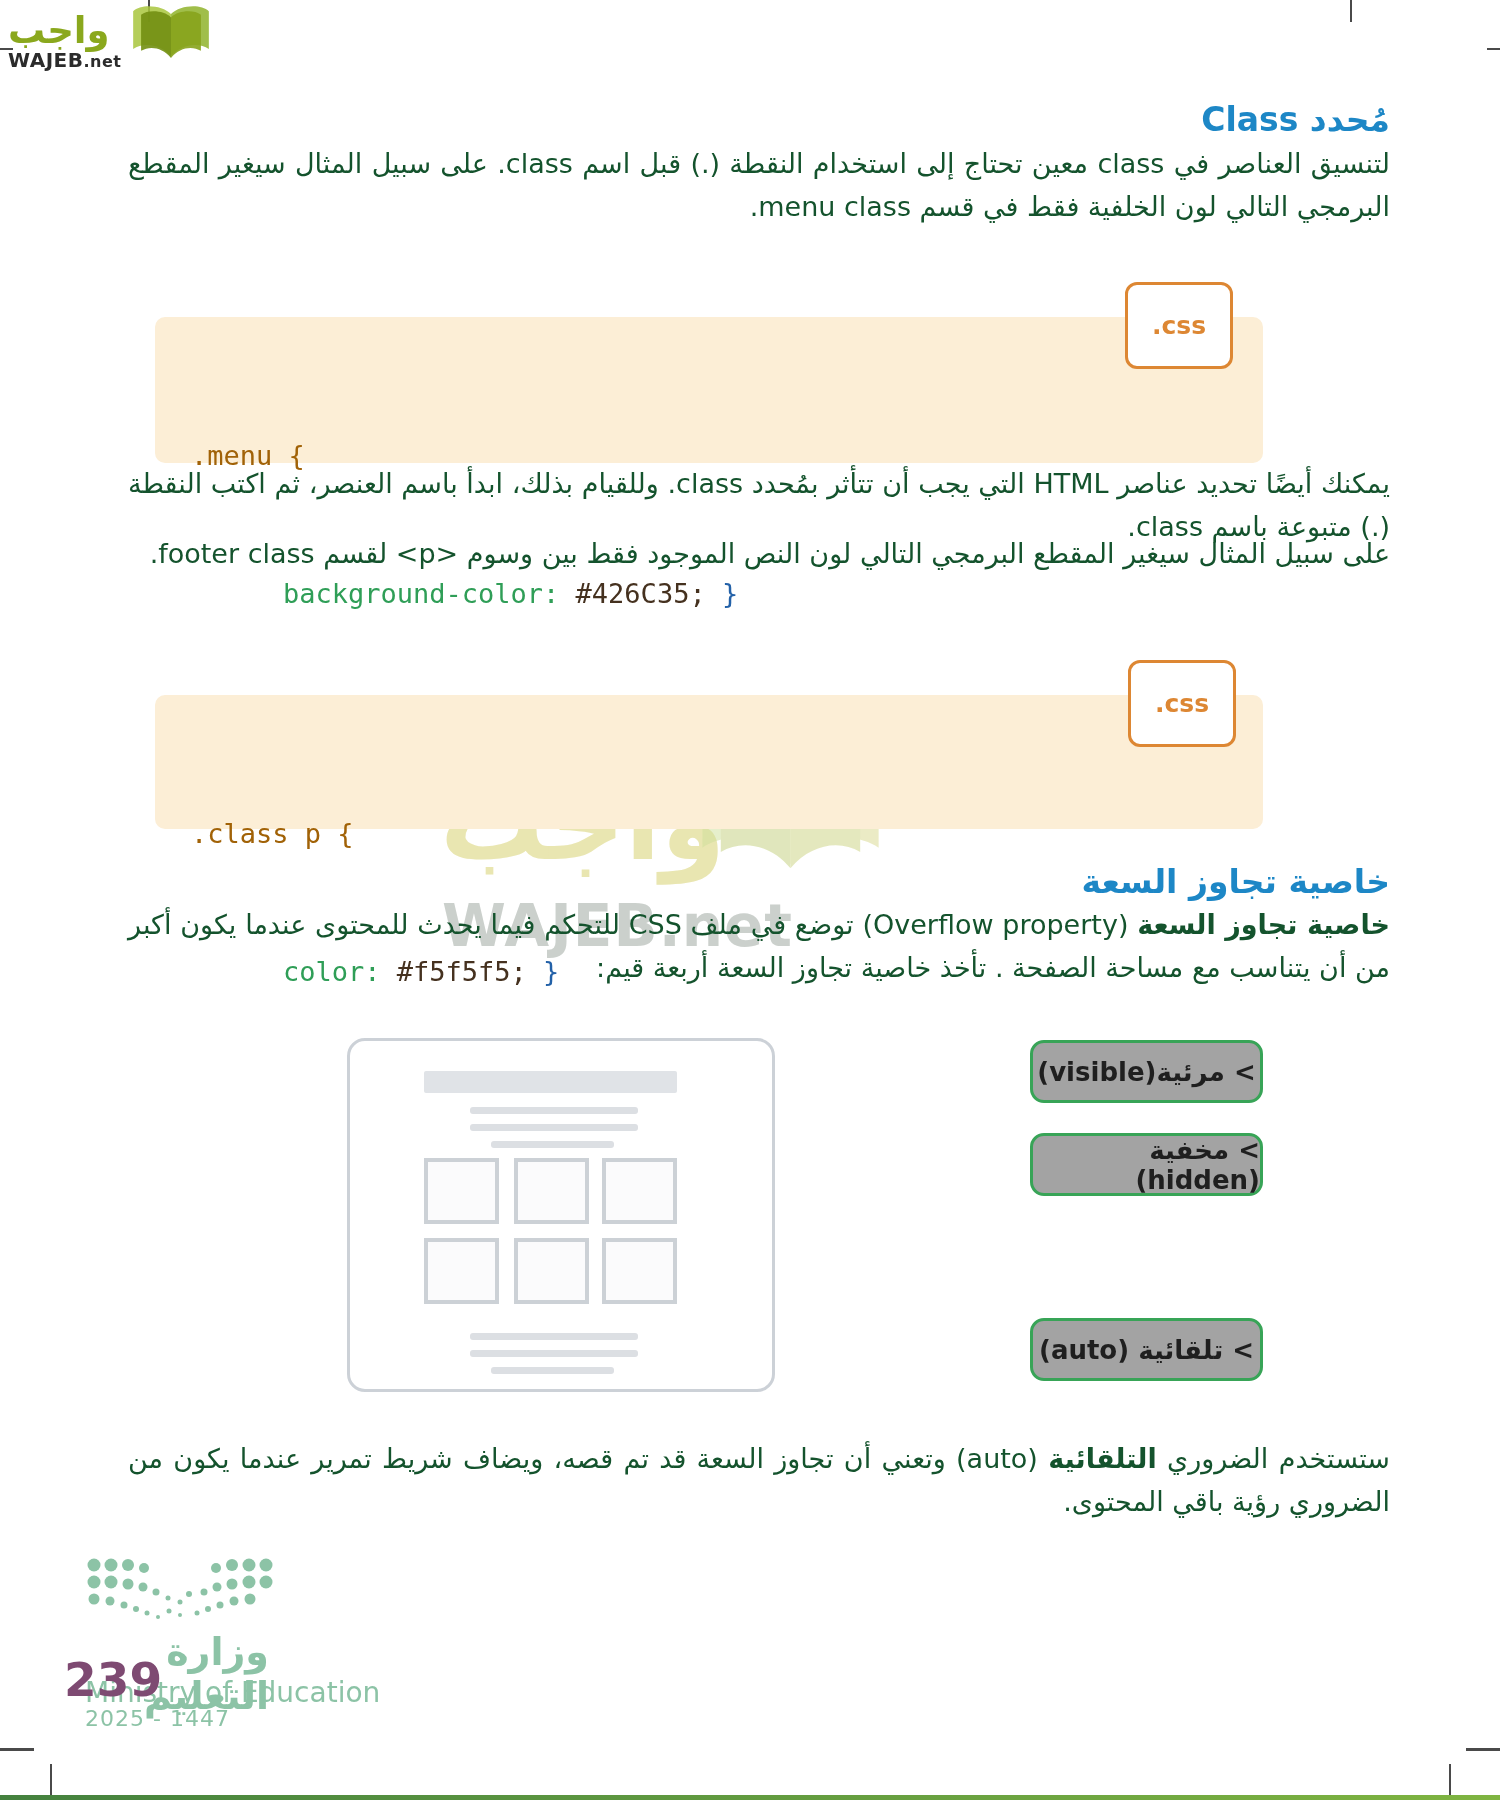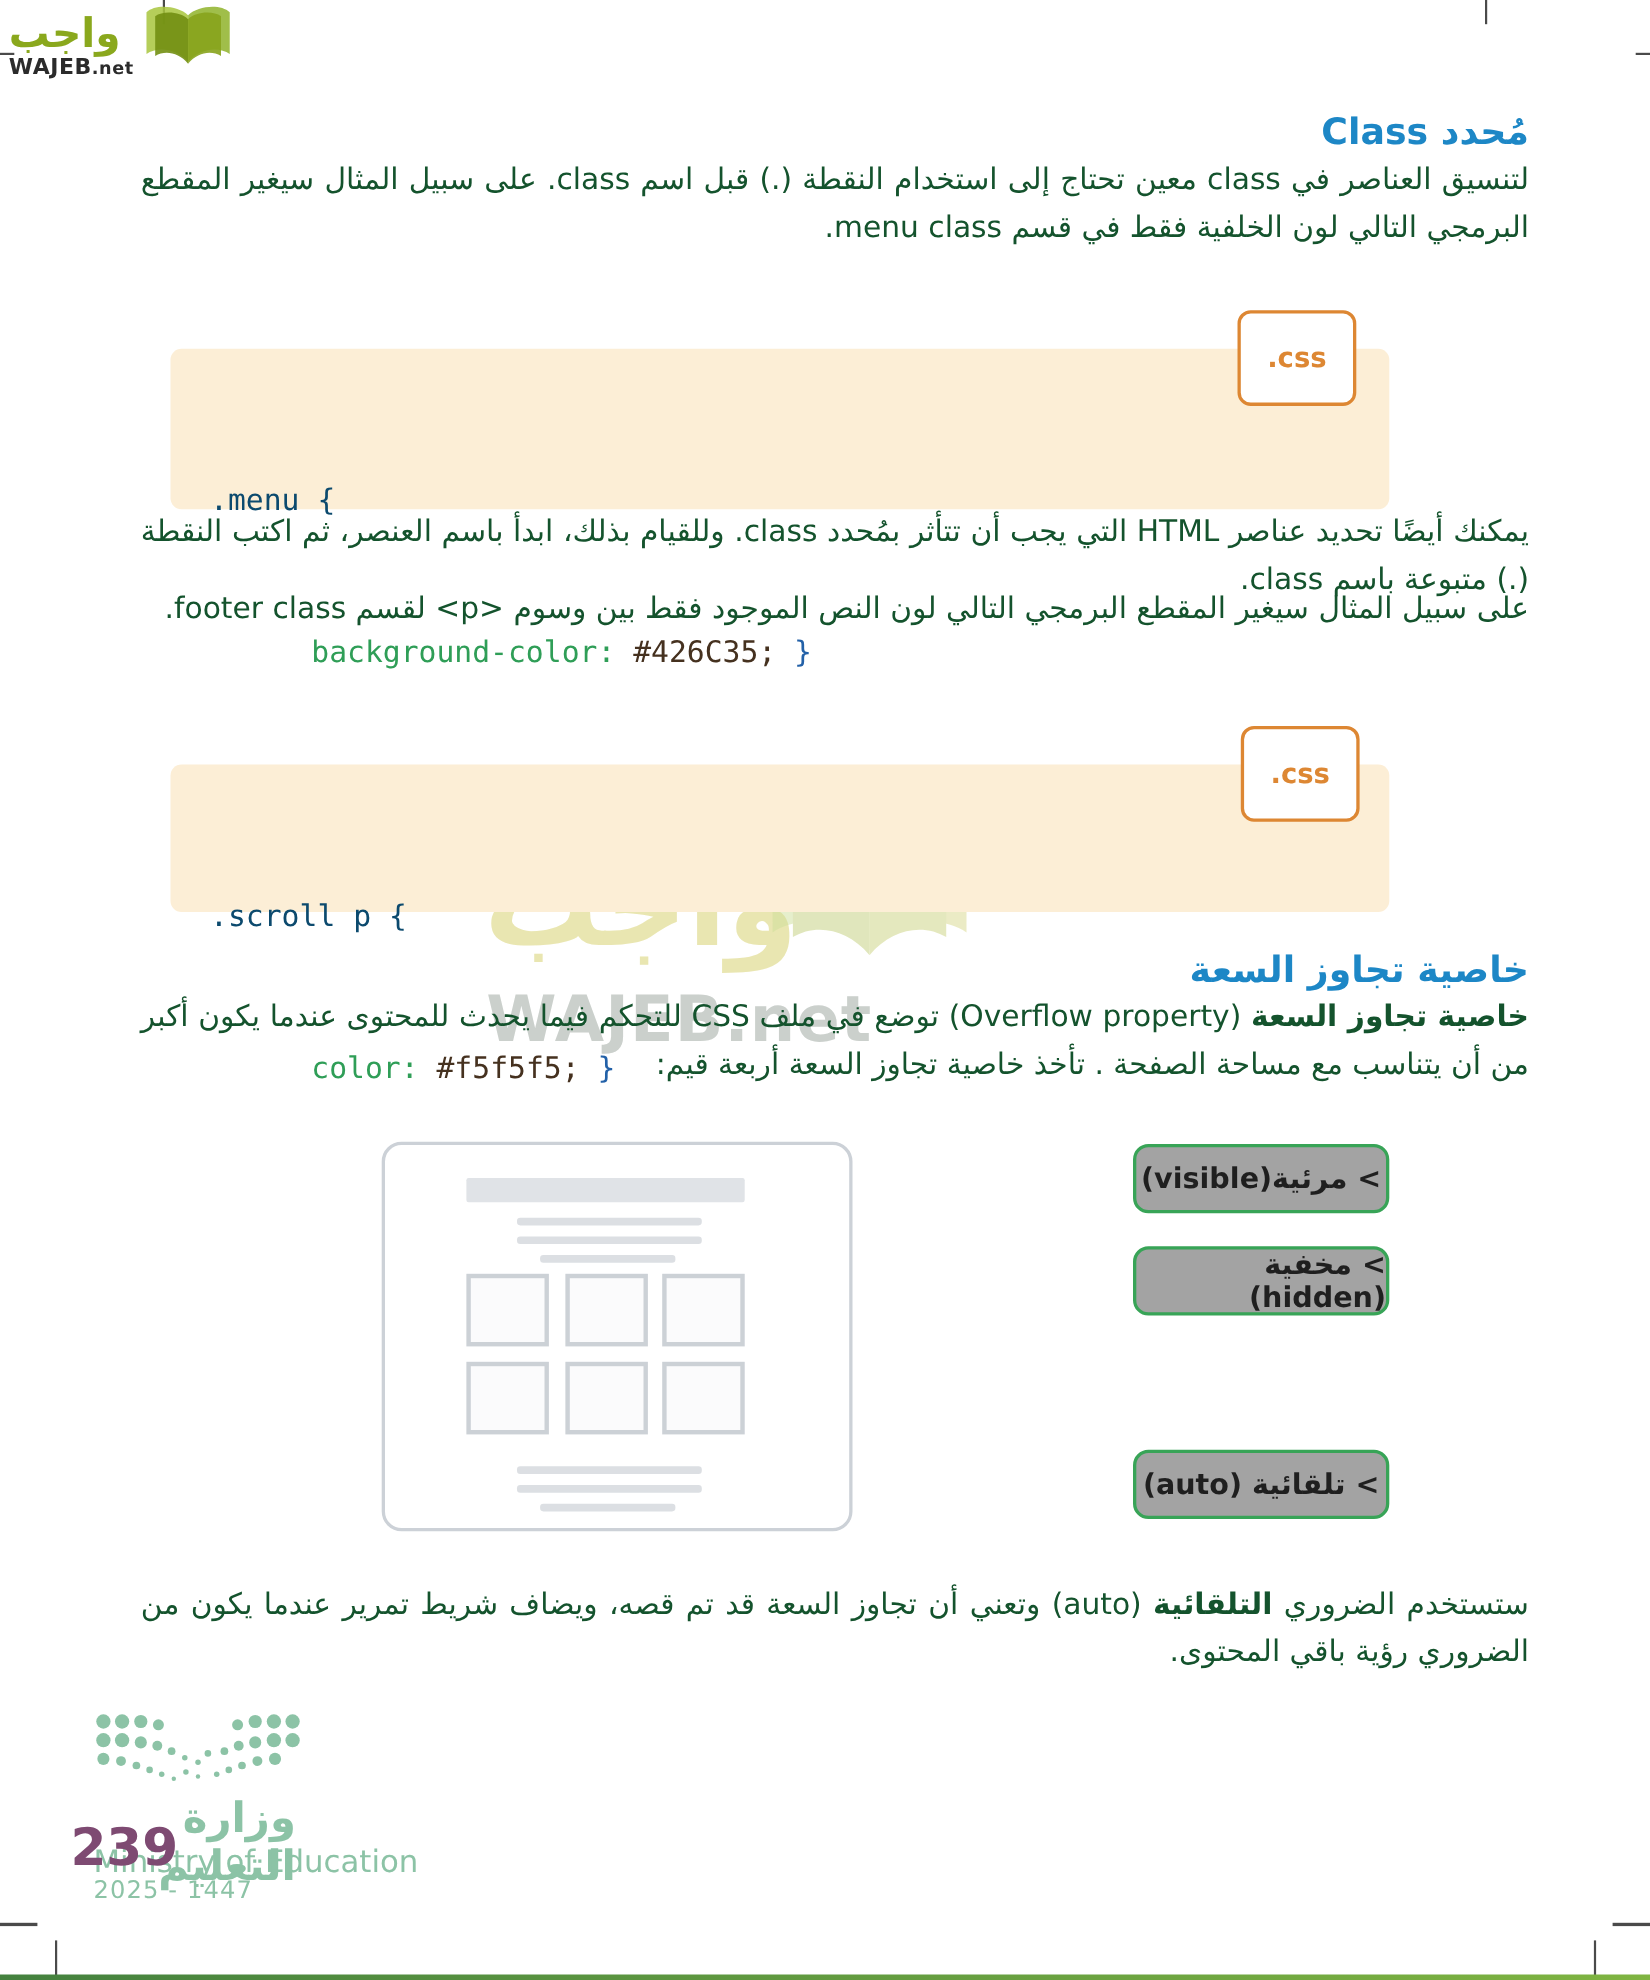--- a/index.html
+++ b/index.html
@@ -18,21 +18,21 @@
   .h-blue{position:absolute;right:110px;direction:rtl;color:#1d87c6;font-size:33px;font-weight:bold;z-index:2;}
   .para{position:absolute;left:128px;width:1262px;direction:rtl;text-align:justify;
         font-size:27px;line-height:43px;color:#14532d;z-index:2;}
   .para b{font-weight:bold;}
   
   .code-block{position:absolute;left:155px;width:1108px;background:#fceed6;border-radius:10px;
               direction:ltr;z-index:2;}
   .code{font-family:"DejaVu Sans Mono",monospace;font-size:27px;line-height:46px;white-space:pre;
         padding:24px 0 0 36px;}
   .code .indent{padding-left:92px;}
-  .c-sel{color:#0c4a6e;} .c-prop{color:#2f9e57;} .c-val{color:#45311f;} .c-brace{color:#2361a8;}
+  .c-sel{color:#a16207;} .c-prop{color:#2f9e57;} .c-val{color:#45311f;} .c-brace{color:#2361a8;}
   .css-badge{position:absolute;width:108px;height:87px;background:#ffffff;border:3px solid #dd8733;
              border-radius:12px;color:#dd8733;font-size:25px;font-weight:bold;
              display:flex;align-items:center;justify-content:center;z-index:3;box-sizing:border-box;}
   
   .wm{position:absolute;z-index:1;pointer-events:none;}
   .wm-ar{left:440px;top:762px;font-size:104px;font-weight:bold;color:#d8d272;opacity:.55;direction:rtl;}
   .wm-book{left:688px;top:700px;opacity:.5;}
   .wm-net{left:442px;top:892px;font-size:58px;font-weight:bold;color:#98a29a;opacity:.5;letter-spacing:1px;}
   
   .wireframe{position:absolute;left:347px;top:1038px;width:428px;height:354px;background:#fff;
@@ -103,21 +103,21 @@
   </div>
 
   <div class="para" style="top:462px;">يمكنك أيضًا تحديد عناصر HTML التي يجب أن تتأثر بمُحدد class. وللقيام بذلك، ابدأ باسم العنصر، ثم اكتب النقطة (.) متبوعة باسم class.</div>
   <div class="para" style="top:532px;">على سبيل المثال سيغير المقطع البرمجي التالي لون النص الموجود فقط بين وسوم ‎&lt;p&gt;‎ لقسم footer class.</div>
 
   <div class="css-badge" style="left:1128px;top:660px;">
     <span>.css</span>
   </div>
   <div class="code-block" style="top:695px;height:134px;">
     <div class="code">
-      <div class="code-line"><span class="c-sel">.scroll p {</span></div>
+      <div class="code-line"><span class="c-sel">.class p {</span></div>
       <div class="code-line indent"><span class="c-prop">color:</span><span class="c-val"> #f5f5f5; </span><span class="c-brace">}</span></div>
     </div>
   </div>
 
   <div class="h-blue" style="top:862px;">خاصية تجاوز السعة</div>
   <div class="para" style="top:903px;"><b>خاصية تجاوز السعة</b><span> (Overflow property) توضع في ملف CSS للتحكم فيما يحدث للمحتوى عندما يكون أكبر من أن يتناسب مع مساحة الصفحة . تأخذ خاصية تجاوز السعة أربعة قيم:</span></div>
 
   <div class="wireframe">
     <div class="wf wf-bar"></div>
     <div class="wf" style="left:120px;top:66px;width:168px;height:7px;"></div>

